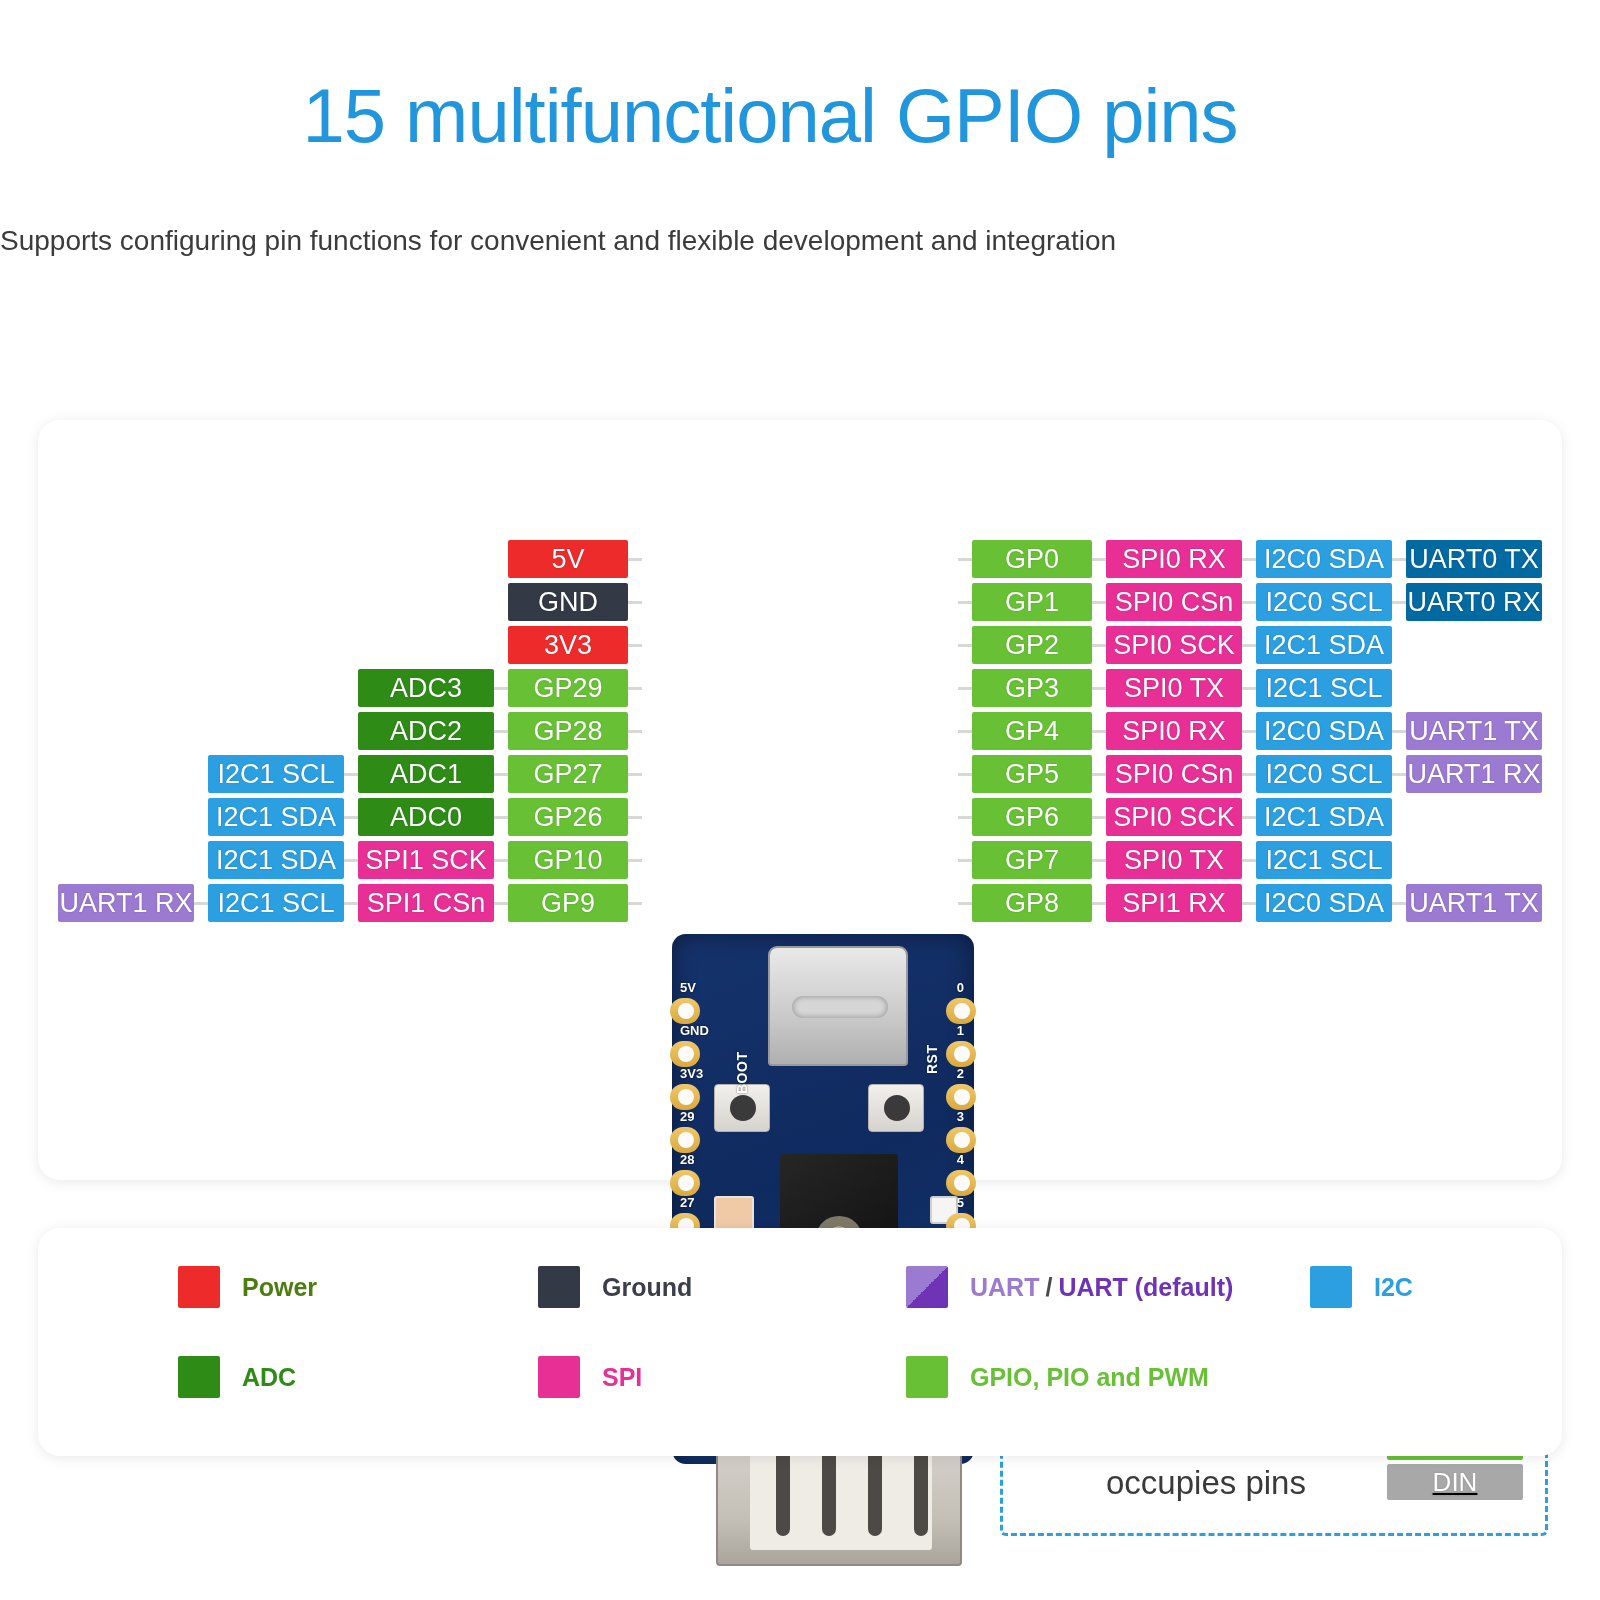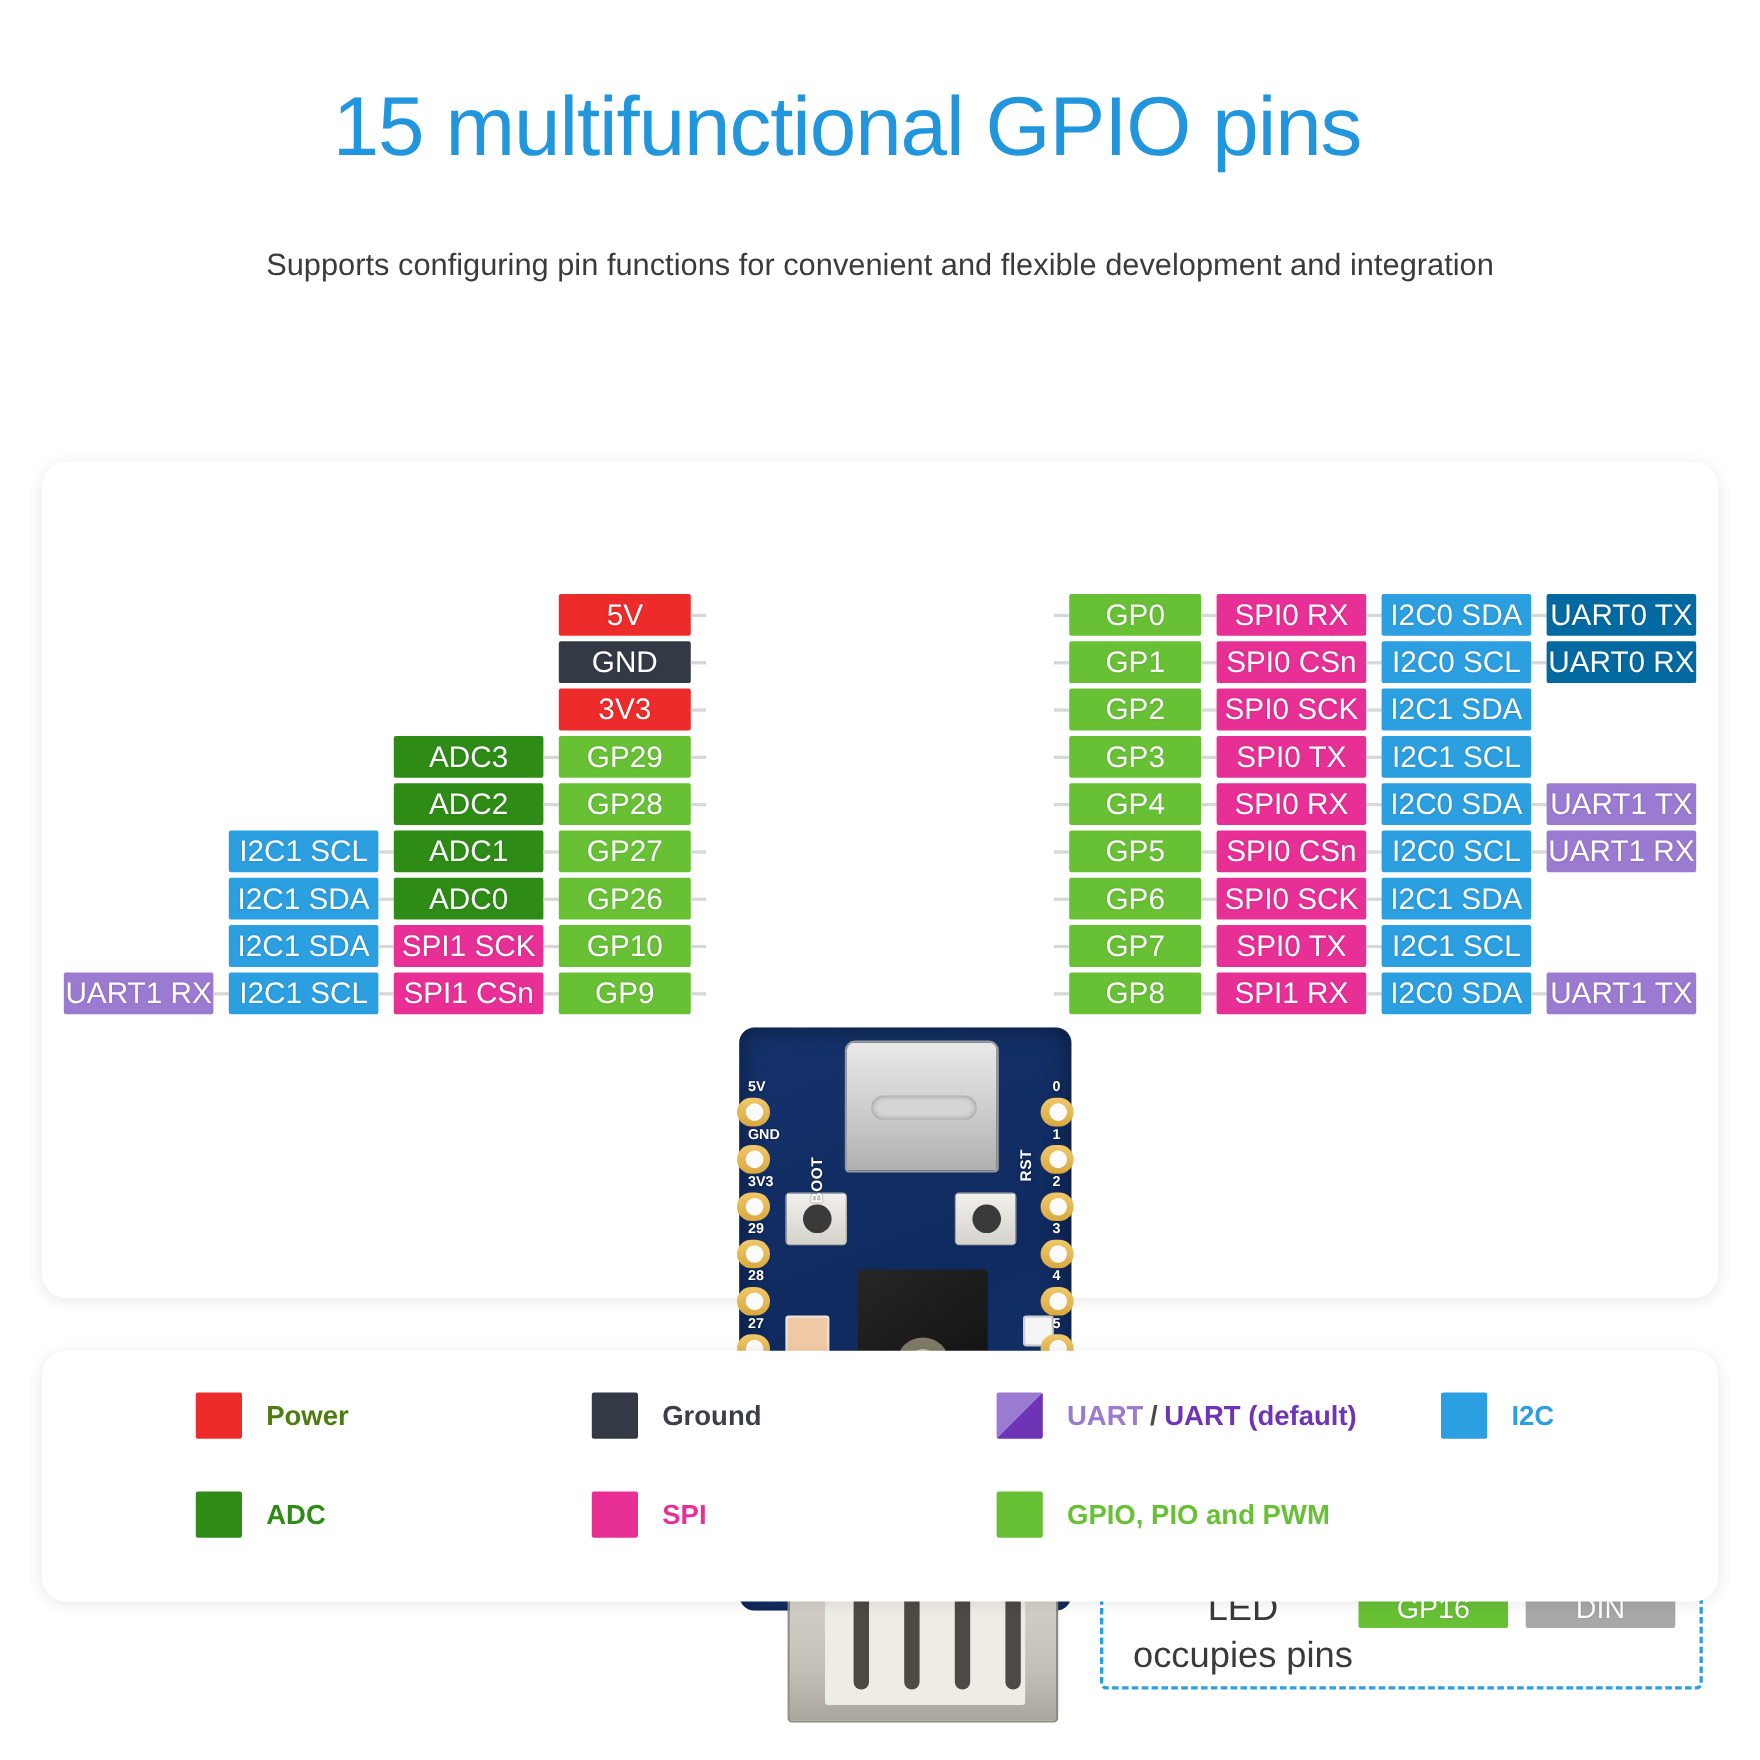--- a/index.html
+++ b/index.html
@@ -14,21 +14,21 @@
   
   .hdr-title {
     position: absolute; left: 0; top: 72px; width: 1540px;
     text-align: center;
     font-size: 76px; font-weight: 400; letter-spacing: -1px;
     color: #2196dd;
     white-space: nowrap;
   }
   .hdr-sub {
     position: absolute; left: 0; top: 225px; width: 1600px;
-    text-align: center;
+    text-align: left;
     font-size: 28px; font-weight: 400;
     color: #3b3b3b;
   }
 
   
   .card {
     position: absolute;
     background: #fff;
     border-radius: 22px;
     box-shadow: 0 2px 14px rgba(0,0,0,0.09);
@@ -148,21 +148,21 @@
 
   
   #note-box {
     position: absolute; left: 962px; top: 968px; width: 548px; height: 148px;
     border: 3px dashed #2b9fe0; border-radius: 6px;
     display: flex; align-items: center; padding: 0 22px;
   }
   .note-text {
     flex: 1; font-size: 33px; color: #3a3a3a; line-height: 1.28; text-align: center;
   }
-  .note-chips { display: flex; flex-direction: row; gap: 16px; }
+  .note-chips { display: flex; flex-direction: column; gap: 4px; text-decoration: underline; }
   .note-chips .chip { width: 136px; font-size: 26px; height: 36px; line-height: 36px; }
 
   
   .legend { position: absolute; left:0; top:0; width:100%; height:100%; }
   .lg {
     position: absolute; display: flex; align-items: center; gap: 22px;
     font-size: 25px; font-weight: 700;
   }
   .sw { width: 42px; height: 42px; flex: 0 0 42px; border-radius: 2px; }
   .sw.uart {

